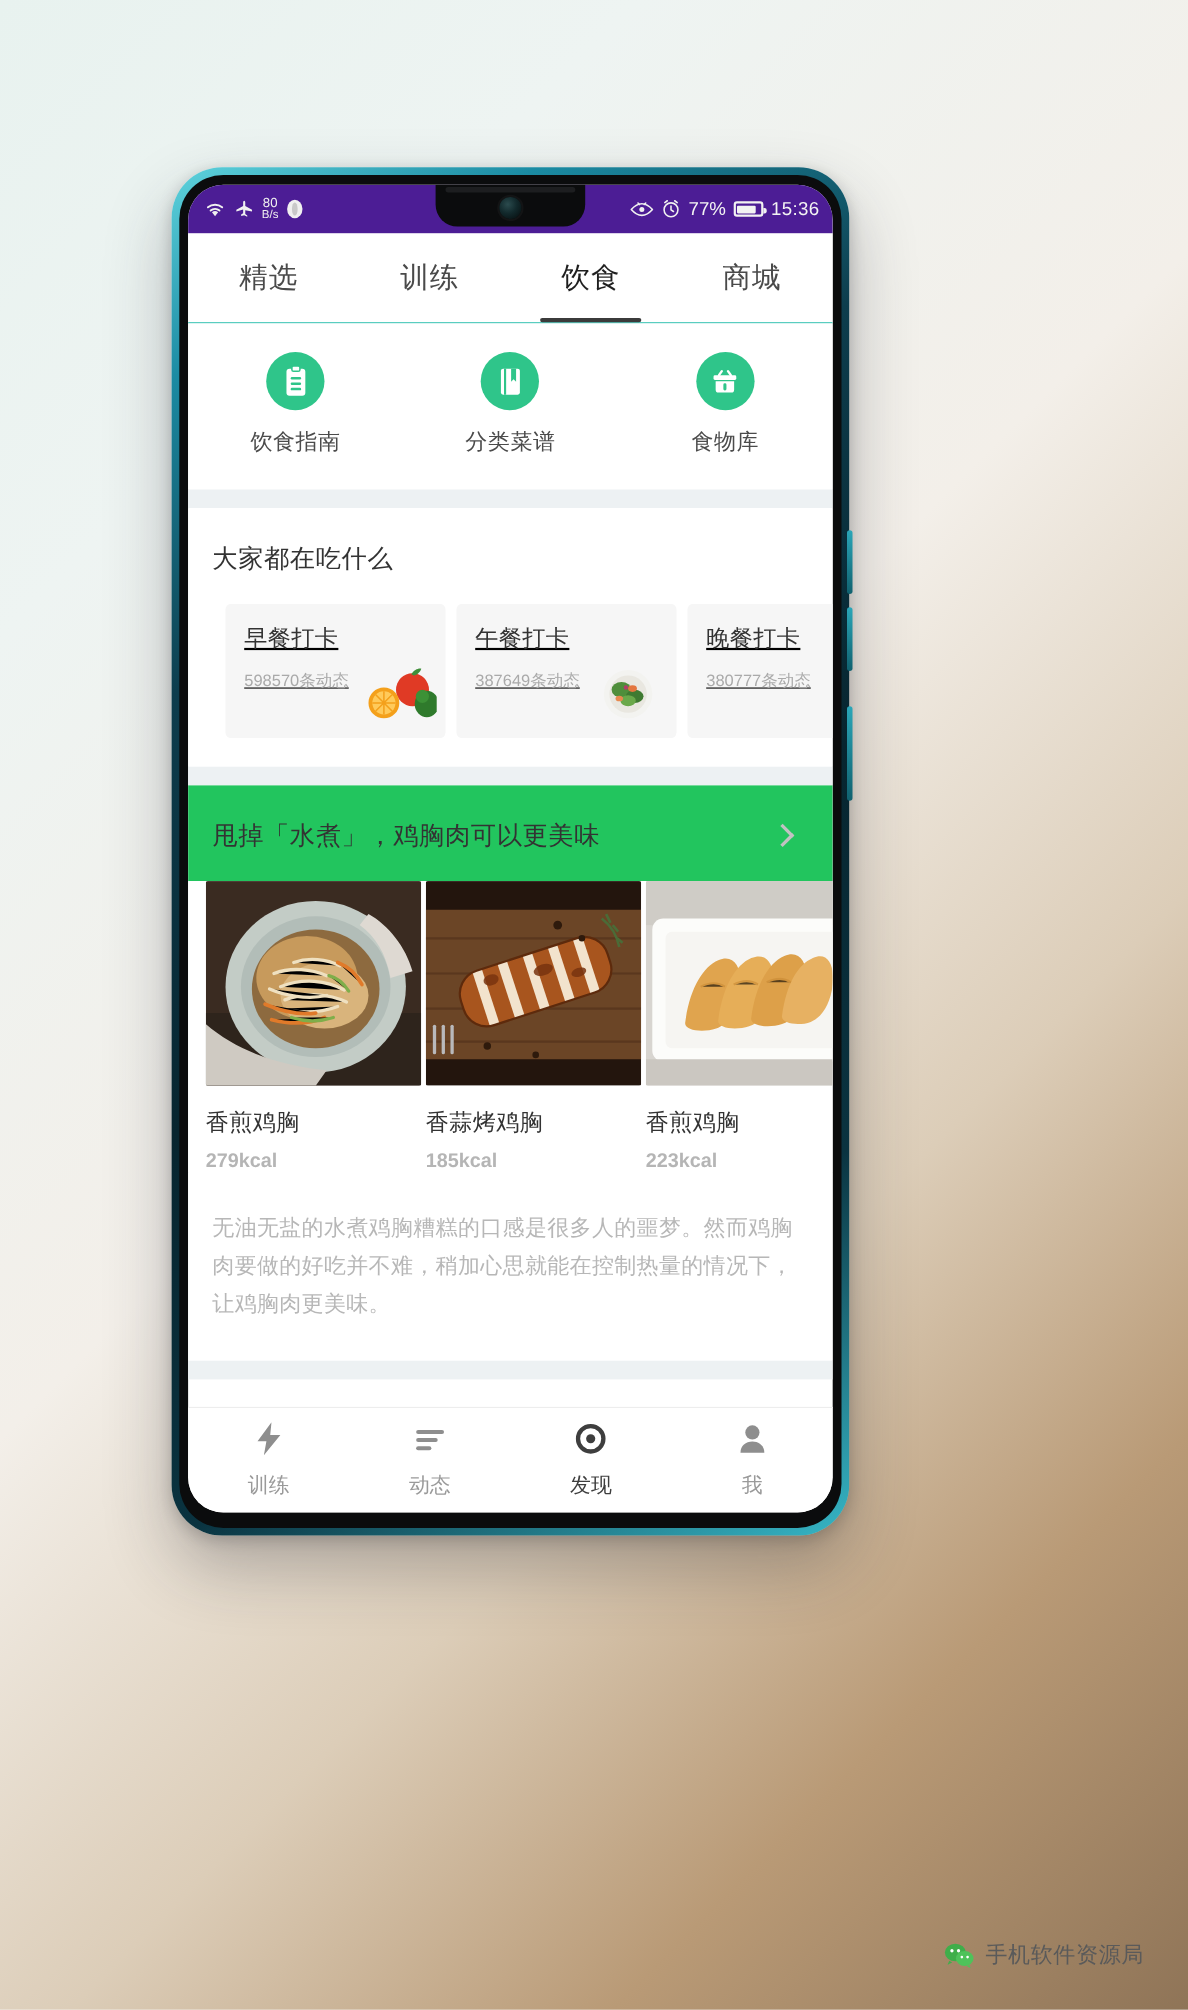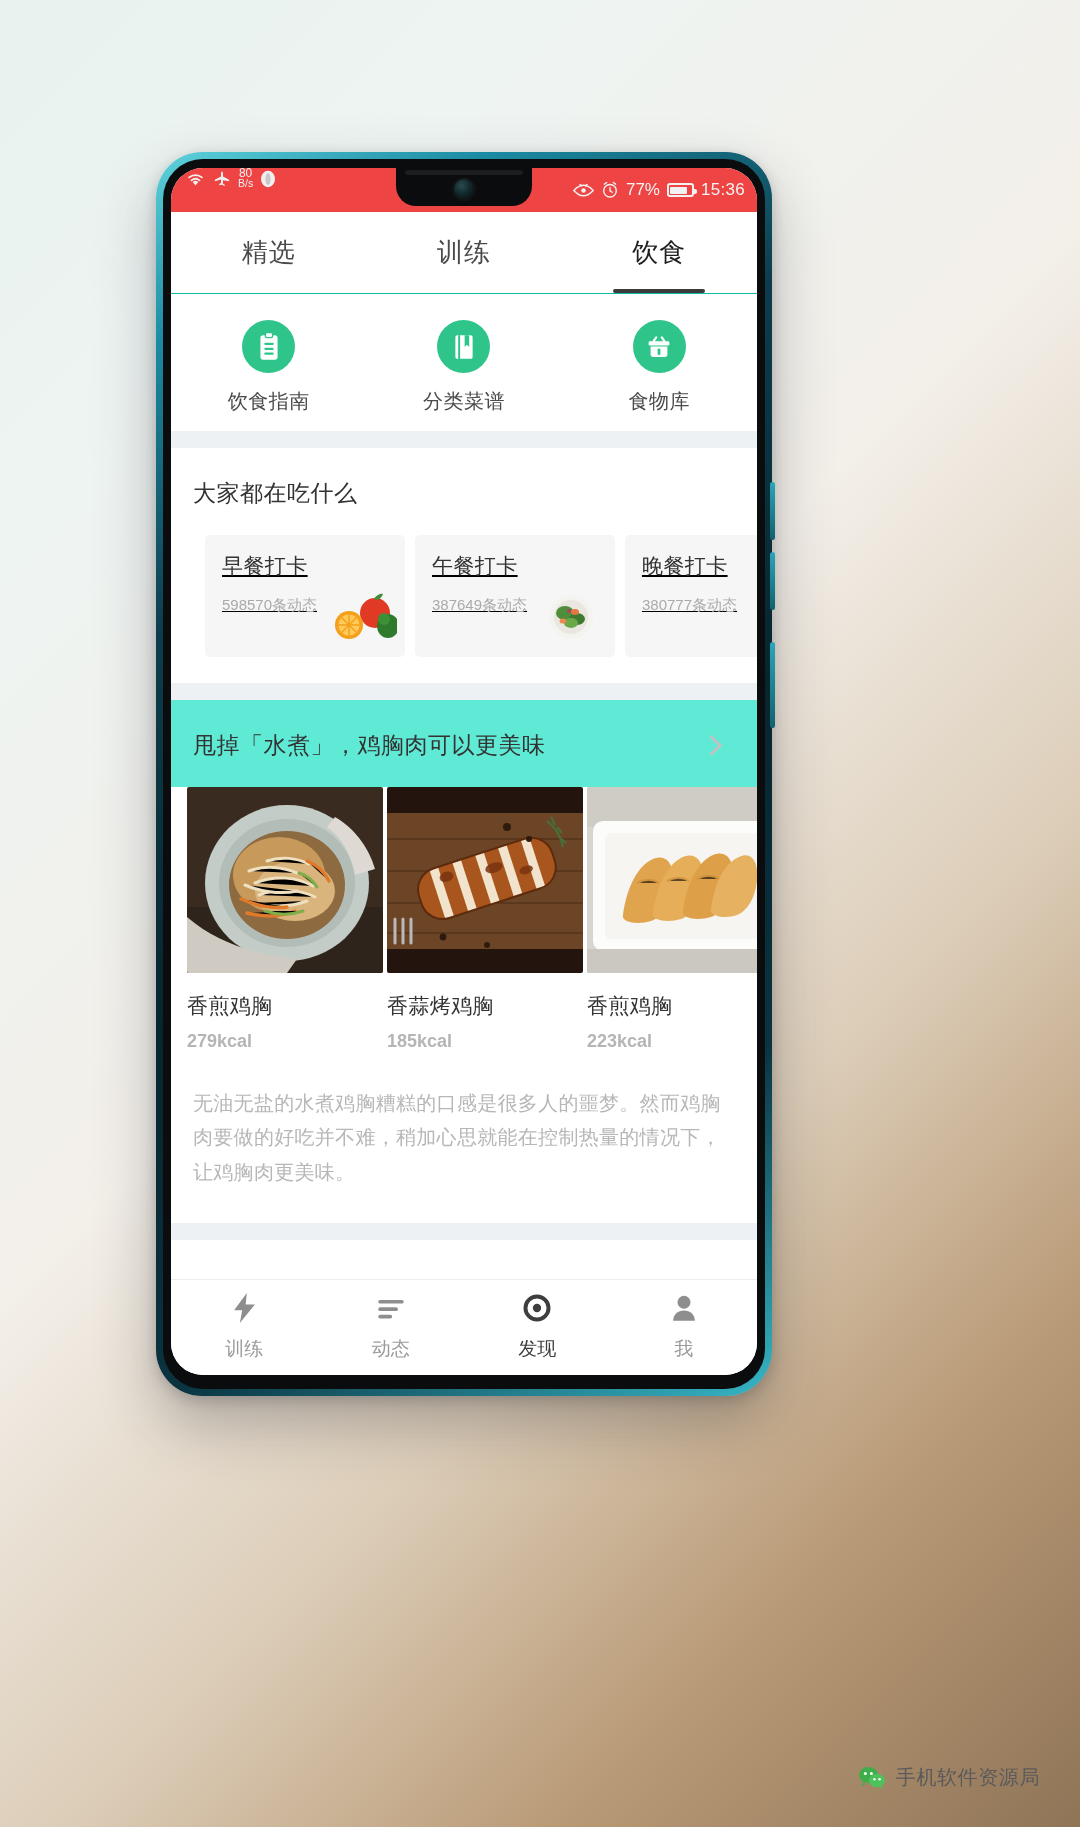--- a/index.html
+++ b/index.html
@@ -37,22 +37,22 @@
     background: #ffffff;
     overflow: hidden;
   }
   
   .side-btn {
     position: absolute; right: -3px; width: 5px; border-radius: 3px;
     background: linear-gradient(180deg,#2aa6b8,#10616f);
   }
   
   #statusbar {
-    height: 44px; background: #ef4444; color: #f3f3f3;
-    display: flex; align-items: flex-start; position: relative;
+    height: 44px; background: #4c1d95; color: #f3f3f3;
+    display: flex; align-items: center; position: relative;
     padding: 0 14px; font-size: 17px;
   }
   #status-left { display: flex; align-items: center; gap: 7px; }
   #status-right {
     position: absolute; right: 12px; top: 0; height: 44px;
     display: flex; align-items: center; gap: 7px;
   }
   .sb-ico { display: inline-flex; align-items: center; }
   .netspeed { display: flex; flex-direction: column; align-items: center;
     line-height: .95; font-size: 11px; color: #f0f0f0; }
@@ -96,21 +96,21 @@
     justify-content: center; letter-spacing: 1px;
   }
   .tab.active { color: #1f1f1f; font-weight: 500; text-align: right; }
   .tab.active::after {
     content: ""; position: absolute; bottom: 0; left: 50%;
     transform: translateX(-50%); width: 92px; height: 4px; background: #3b3b3b;
     border-radius: 2px;
   }
   
   #quick-row {
-    background: #fff; display: flex; padding: 26px 0 16px 0;
+    background: #fff; display: flex; padding: 26px 0 30px 0;
   }
   .quick-item { flex: 1; display: flex; flex-direction: column; align-items: center; }
   .quick-circle {
     width: 53px; height: 53px; border-radius: 50%;
     background: #2fc58a; display: flex; align-items: center; justify-content: center;
     margin-bottom: 15px;
   }
   .quick-label { font-size: 20px; color: #4b4b4b; letter-spacing: .5px; }
   .gap { height: 17px; background: #edf1f3; }
   
@@ -119,21 +119,21 @@
   #meal-scroll { display: flex; gap: 10px; padding-left: 34px; overflow: hidden; text-decoration: underline; }
   .meal-card {
     width: 200px; min-width: 200px; height: 122px; background: #f6f6f6;
     border-radius: 5px; padding: 17px 0 0 17px; position: relative; overflow: hidden;
   }
   .meal-name { font-size: 21px; color: #333; letter-spacing: .4px; }
   .meal-count { font-size: 15px; color: #aaa; margin-top: 16px; }
   .meal-thumb { position: absolute; right: 8px; bottom: 16px; width: 66px; height: 50px; }
   
   #article-head {
-    background:#5eead4; padding: 30px 32px 26px 22px;
+    background:#22c55e; padding: 30px 32px 26px 22px;
     display:flex; align-items:center; justify-content:space-between;
   }
   #article-title { font-size: 23px; color:#333; letter-spacing:.5px; }
   .chev { width: 15px; height: 15px; border-right: 3px solid #c2c2c2;
     border-top: 3px solid #c2c2c2; transform: rotate(45deg); margin-right: 6px; }
   #recipe-row { display: flex; gap: 4px; padding-left: 16px; background:#fff; overflow:hidden; }
   .recipe { width: 196px; min-width: 196px; }
   .recipe-img { width: 196px; height: 186px; border-radius: 2px; overflow: hidden; position: relative; }
   .recipe-name { font-size: 21px; color: #333; margin-top: 19px; letter-spacing:.4px; }
   .recipe-kcal { font-size: 18px; color: #b5b5b5; margin-top: 11px; font-weight: 600; }
@@ -222,20 +222,23 @@
 
       <div id="tabbar">
         <div class="tab">
           <span>精选</span>
         </div>
         <div class="tab">
           <span>训练</span>
         </div>
         <div class="tab active">
           <span>饮食</span>
+        </div>
+        <div class="tab">
+          <span>商城</span>
         </div>
       </div>
 
       <div id="quick-row">
         <div class="quick-item">
           <div class="quick-circle">
             <svg width="26" height="30" viewBox="0 0 24 28">
               <rect x="4" y="3" width="16" height="23" rx="2.6" fill="#fff"></rect>
               <rect x="8.6" y="0.6" width="6.8" height="4.6" rx="1.4" fill="#fff" stroke="#2fc58a" stroke-width="1.3"></rect>
               <rect x="7.6" y="10" width="8.8" height="2.1" rx="1" fill="#2fc58a"></rect>

